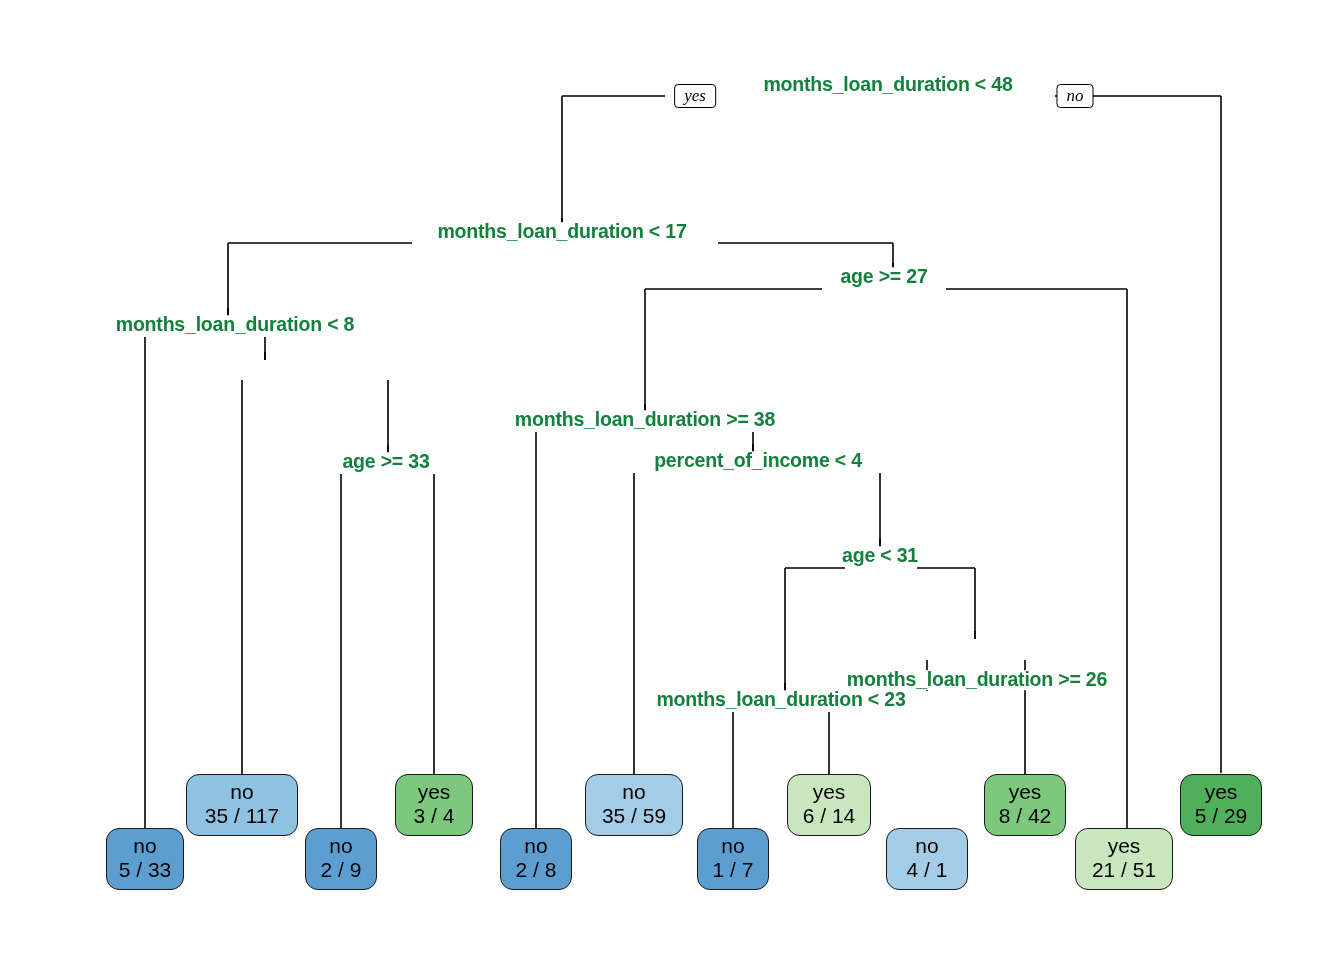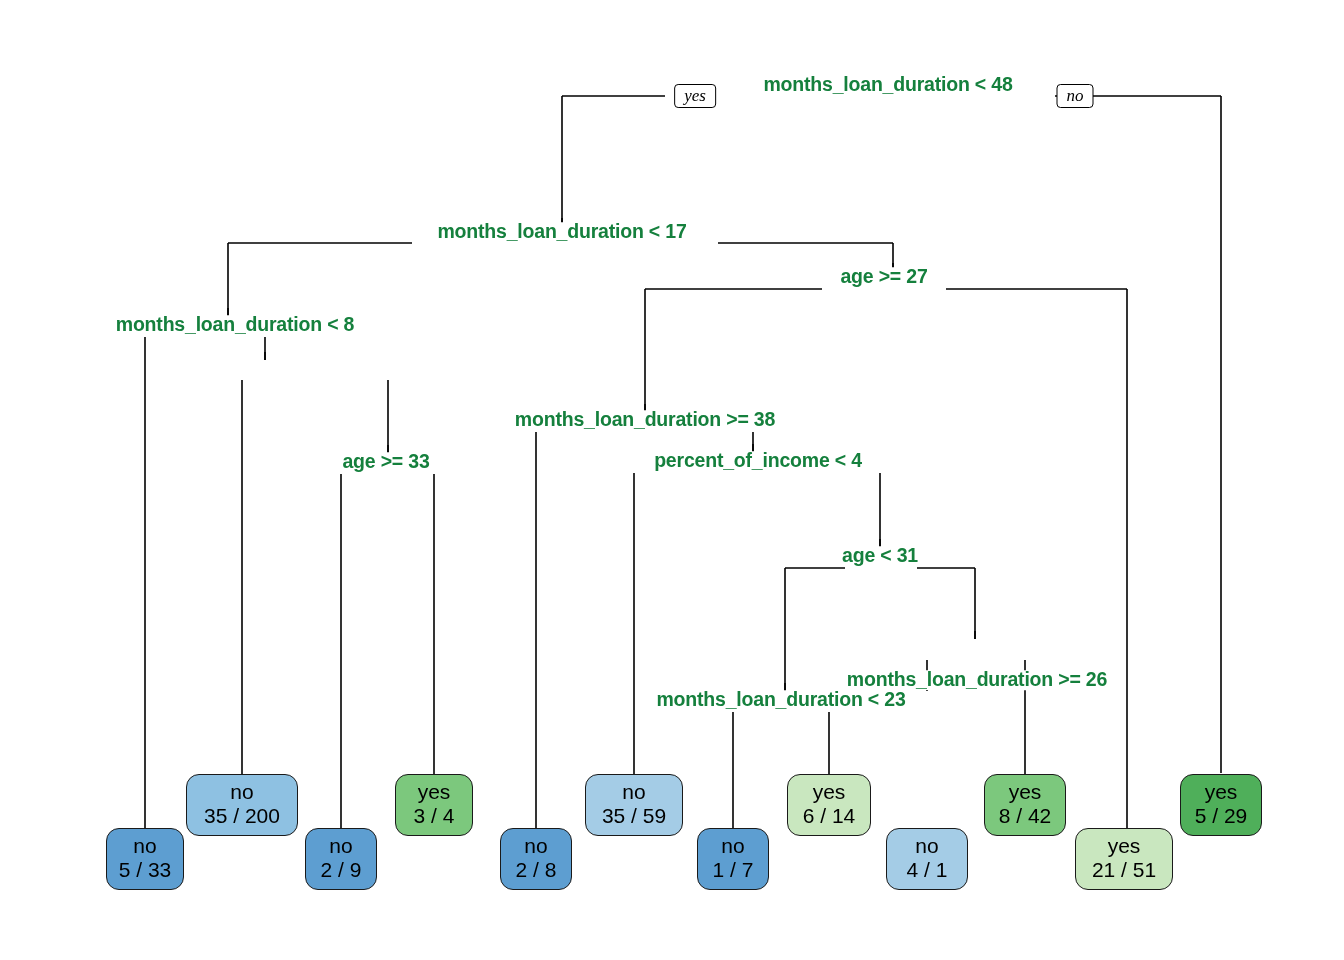--- a/index.html
+++ b/index.html
@@ -153,21 +153,21 @@
   <div class="split-label" style="left:880px; top:556px;">age &lt; 31</div>
   <div class="split-label" style="left:977px; top:648px;margin-top:32px;">months_loan_duration &gt;= 26</div>
   <div class="split-label" style="left:781px; top:700px;text-align:right;">months_loan_duration &lt; 23</div>
 
   <div class="leaf" style="left:145px; top:828px; width:78px;  height:62px; background:#5d9ed1;">
     <span class="leaf-class">no</span>
     <span class="leaf-counts">5 / 33</span>
   </div>
   <div class="leaf" style="left:242px; top:774px; width:112px; height:62px; background:#8ec1e2;">
     <span class="leaf-class">no</span>
-    <span class="leaf-counts">35 / 200</span>
+    <span class="leaf-counts">35 / 117</span>
   </div>
   <div class="leaf" style="left:341px; top:828px; width:72px;  height:62px; background:#5d9ed1;">
     <span class="leaf-class">no</span>
     <span class="leaf-counts">2 / 9</span>
   </div>
   <div class="leaf" style="left:434px; top:774px; width:78px;  height:62px; background:#7cc87d;">
     <span class="leaf-class">yes</span>
     <span class="leaf-counts">3 / 4</span>
   </div>
   <div class="leaf" style="left:536px; top:828px; width:72px;  height:62px; background:#5d9ed1;">

